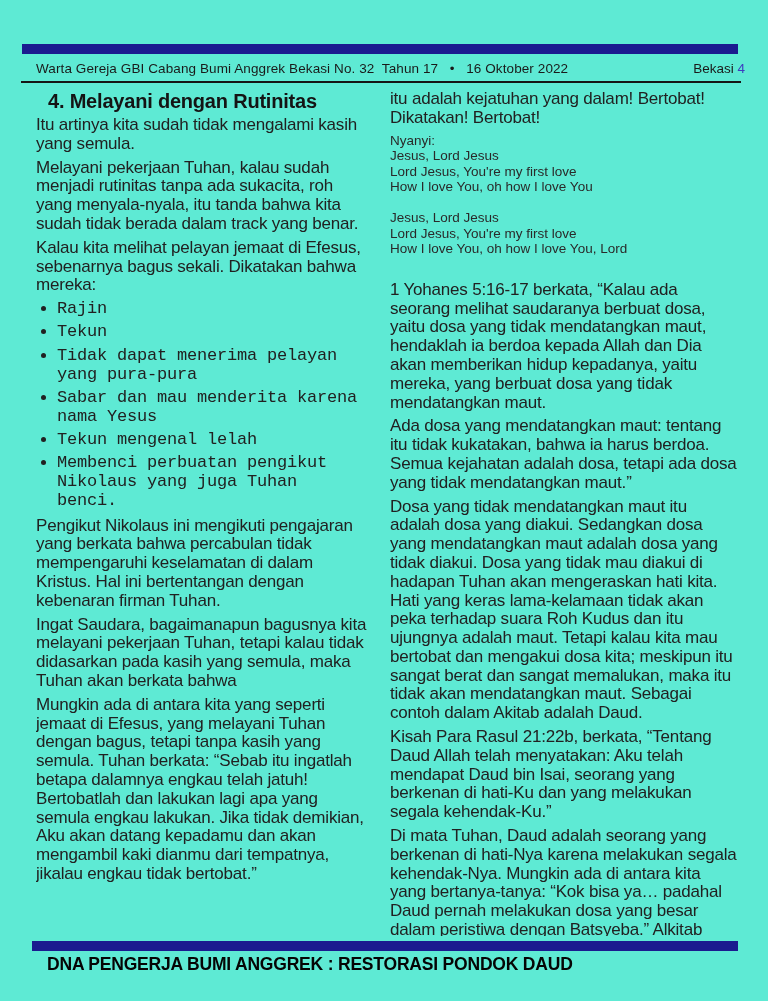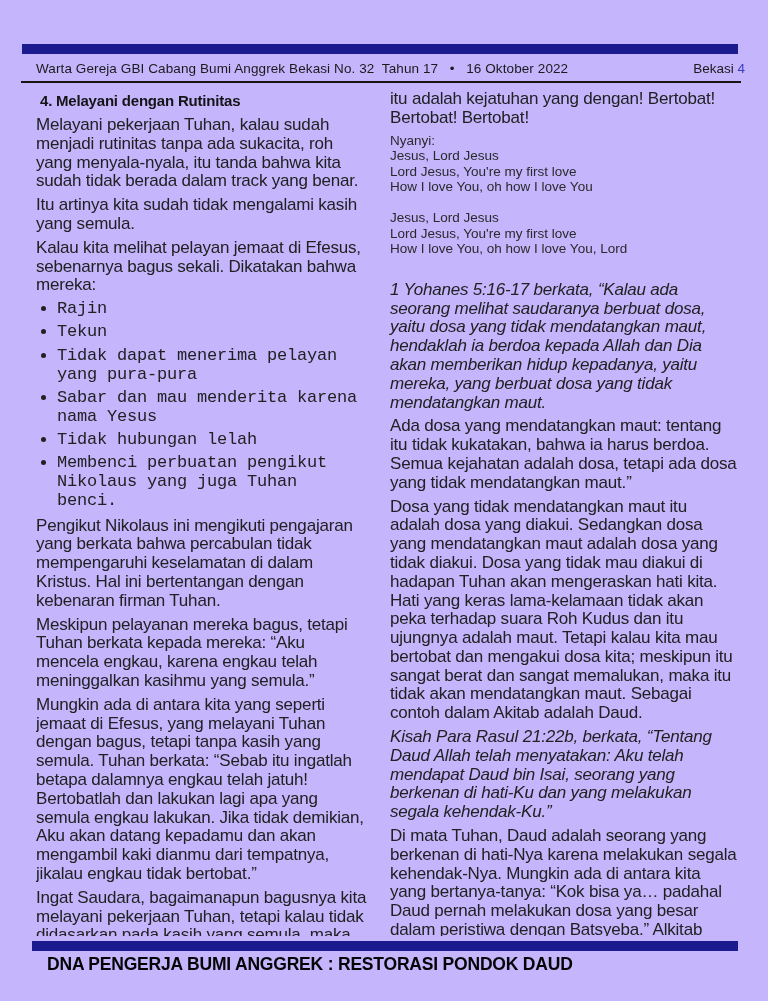--- a/index.html
+++ b/index.html
@@ -7,21 +7,21 @@
     --page-number-color:#3d3dc0;
     --body-text-color:#212121;
   }
   *{box-sizing:border-box;margin:0;padding:0;}
   html,body{width:768px;height:1001px;}
   body{
     background:#fff;
     font-family:"Liberation Sans","DejaVu Sans",sans-serif;
     color:var(--body-text-color);
   }
-  .page{position:relative;width:768px;height:1001px;background:#c4b5fd;overflow:hidden;}
+  .page{position:relative;width:768px;height:1001px;background:#5eead4;overflow:hidden;}
 
   
   .top-bar{
     margin:44px 0 0 22px;
     width:716px;height:10px;
     background:var(--bar-color);
   }
   .header-row{
     display:flex;justify-content:space-between;align-items:center;
     margin:1px 23px 0 36px;
@@ -45,33 +45,33 @@
     height:846px;
     overflow:hidden;
     font-size:17px;
     line-height:18.8px;
     letter-spacing:-0.2px;
   }
   .col-left{width:331px;}
   .col-right{width:351px;}
   .col p{margin:0 0 5px;}
   h2.section-heading{
-    font-size:15px;
+    font-size:20px;
     line-height:22px;
-    margin:0 4px 4px;
+    margin:0 12px 4px;
     color:#141414;
     letter-spacing:-0.2px;
   }
   ul.qualities{
     list-style:disc;
     margin:2px 0 6px;
     padding-left:21px;
   }
   ul.qualities li{margin:0 0 4.5px;font-family:Liberation Mono, monospace;}
-  .italic{font-style:italic;}
+  .italic{}
 
   
   .song{
     font-size:13.5px;
     line-height:15.6px;
     letter-spacing:0;
     margin:2px 0 24px;
     color:#2a2a2a;
   }
   .song-gap{height:15px;}
@@ -102,39 +102,38 @@
       <span class="header-title">Warta Gereja GBI Cabang Bumi Anggrek Bekasi No. 32  Tahun 17   •   16 Oktober 2022</span>
       <span class="header-page"><span>Bekasi </span><span class="page-num">4</span></span>
     </div>
     <div class="header-rule"></div>
   </header>
 
   <main class="columns">
 
     <section class="col col-left">
       <h2 class="section-heading">4. Melayani dengan Rutinitas</h2>
+      <p>Itu artinya kita sudah tidak mengalami kasih yang semula.</p>
       <p>Melayani pekerjaan Tuhan, kalau sudah menjadi rutinitas tanpa ada sukacita, roh yang menyala-nyala, itu tanda bahwa kita sudah tidak berada dalam track yang benar.</p>
-      <p>Itu artinya kita sudah tidak mengalami kasih yang semula.</p>
       <p>Kalau kita melihat pelayan jemaat di Efesus, sebenarnya bagus sekali. Dikatakan bahwa mereka:</p>
       <ul class="qualities">
         <li>Rajin</li>
         <li>Tekun</li>
         <li>Tidak dapat menerima pelayan yang pura-pura</li>
         <li>Sabar dan mau menderita karena nama Yesus</li>
-        <li>Tidak hubungan lelah</li>
+        <li>Tekun mengenal lelah</li>
         <li>Membenci perbuatan pengikut Nikolaus yang juga Tuhan benci.</li>
       </ul>
       <p>Pengikut Nikolaus ini mengikuti pengajaran yang berkata bahwa percabulan tidak mempengaruhi keselamatan di dalam Kristus. Hal ini bertentangan dengan kebenaran firman Tuhan.</p>
-      <p>Meskipun pelayanan mereka bagus, tetapi Tuhan berkata kepada mereka: “Aku mencela engkau, karena engkau telah meninggalkan kasihmu yang semula.”</p>
+      <p>Ingat Saudara, bagaimanapun bagusnya kita melayani pekerjaan Tuhan, tetapi kalau tidak didasarkan pada kasih yang semula, maka Tuhan akan berkata bahwa</p>
       <p>Mungkin ada di antara kita yang seperti jemaat di Efesus, yang melayani Tuhan dengan bagus, tetapi tanpa kasih yang semula. Tuhan berkata: “Sebab itu ingatlah betapa dalamnya engkau telah jatuh! Bertobatlah dan lakukan lagi apa yang semula engkau lakukan. Jika tidak demikian, Aku akan datang kepadamu dan akan mengambil kaki dianmu dari tempatnya, jikalau engkau tidak bertobat.”</p>
-      <p>Ingat Saudara, bagaimanapun bagusnya kita melayani pekerjaan Tuhan, tetapi kalau tidak didasarkan pada kasih yang semula, maka Tuhan akan berkata bahwa</p>
     </section>
 
     <section class="col col-right">
-      <p>itu adalah kejatuhan yang dengan! Bertobat! Bertobat! Bertobat!</p>
+      <p>itu adalah kejatuhan yang dalam! Bertobat! Dikatakan! Bertobat!</p>
 
       <div class="song">
         <div>Nyanyi:</div>
         <div>Jesus, Lord Jesus</div>
         <div>Lord Jesus, You're my first love</div>
         <div>How I love You, oh how I love You</div>
         <div class="song-gap"></div>
         <div>Jesus, Lord Jesus</div>
         <div>Lord Jesus, You're my first love</div>
         <div>How I love You, oh how I love You, Lord</div>

